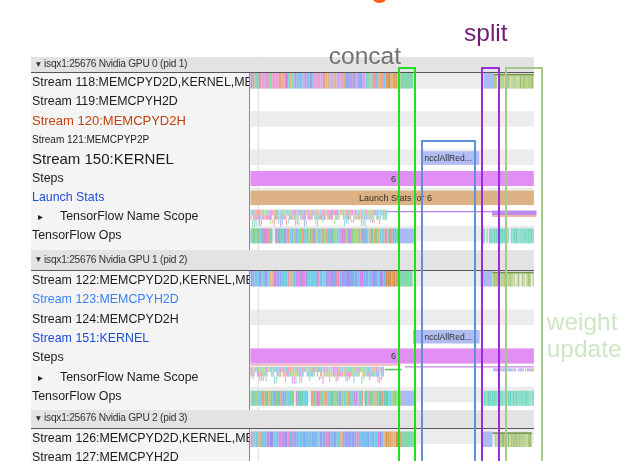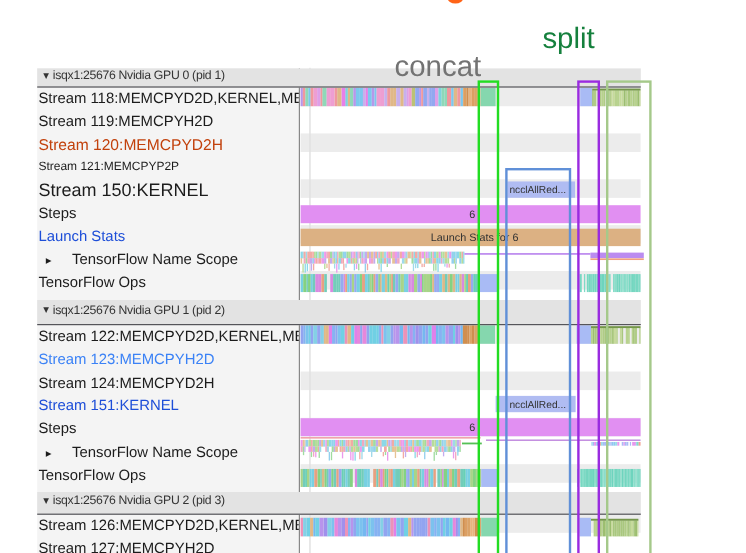--- a/index.html
+++ b/index.html
@@ -919,19 +919,20 @@
     <div style="position:absolute;left:32px;top:328.9px;width:217px;height:19px;line-height:19px;font-size:12.4px;color:#1d4ed8;white-space:nowrap;overflow:hidden">Stream 151:KERNEL</div>
     <div style="position:absolute;left:32px;top:348.2px;width:217px;height:19px;line-height:19px;font-size:12.4px;color:#1c1c1c;white-space:nowrap;overflow:hidden">Steps</div>
     <div style="position:absolute;left:38px;top:367.5px;width:211px;height:19px;line-height:19px;font-size:12.4px;color:#1c1c1c;white-space:nowrap;overflow:hidden"><span style="font-size:10px">▸</span><span style="position:absolute;left:22px">TensorFlow Name Scope</span></div>
     <div style="position:absolute;left:32px;top:386.8px;width:217px;height:19px;line-height:19px;font-size:12.4px;color:#1c1c1c;white-space:nowrap;overflow:hidden">TensorFlow Ops</div>
     <div style="position:absolute;left:31px;top:409.5px;width:502.79999999999995px;height:19.0px;background:#e3e3e3;border-bottom:1.4px solid #55555a;font-size:10.2px;letter-spacing:-0.25px;color:#333;line-height:16.5px;white-space:nowrap;overflow:hidden"><span style="margin-left:5px;font-size:9.5px;vertical-align:0.5px">▾</span><span style="margin-left:3.5px">isqx1:25676 Nvidia GPU 2 (pid 3)</span></div>
     <div style="position:absolute;left:32px;top:428.5px;width:217px;height:19px;line-height:19px;font-size:12.4px;color:#1c1c1c;white-space:nowrap;overflow:hidden">Stream 126:MEMCPYD2D,KERNEL,MEMCPY</div>
     <div style="position:absolute;left:32px;top:447.8px;width:217px;height:19px;line-height:19px;font-size:12.4px;color:#1c1c1c;white-space:nowrap;overflow:hidden">Stream 127:MEMCPYH2D</div>
 
 <div style="position:absolute;left:372.5px;top:-6px;width:13px;height:9px;background:#ff6418;border-radius:50%"></div>
 <div style="position:absolute;left:328.8px;top:42px;font-size:24.5px;color:#737373">concat</div>
-<div style="position:absolute;left:452px;top:18.5px;font-size:24.5px;color:#15803d">split</div>
+<div style="position:absolute;left:464px;top:18.5px;font-size:24.5px;color:#701a75">split</div>
+<div style="position:absolute;left:546.7px;top:307.5px;font-size:24.5px;line-height:27px;color:#cde6c4">weight<br>update</div>
 <div style="position:absolute;left:398px;top:67px;width:17.5px;height:410px;border:2px solid #22dd22"></div>
 <div style="position:absolute;left:481.2px;top:67px;width:18.5px;height:410px;border:2px solid #9a2be0"></div>
 <div style="position:absolute;left:420.5px;top:140px;width:55.5px;height:335px;border:2px solid #6090d8"></div>
 <div style="position:absolute;left:504.8px;top:66.5px;width:38.7px;height:410px;border:2px solid #a5c98a"></div>
 
 </div>
 
 </body></html>

